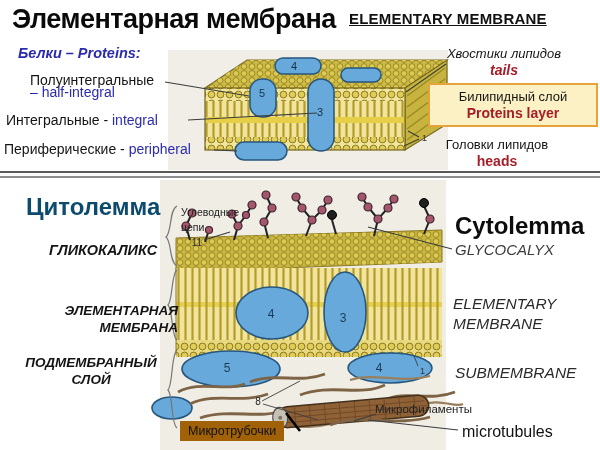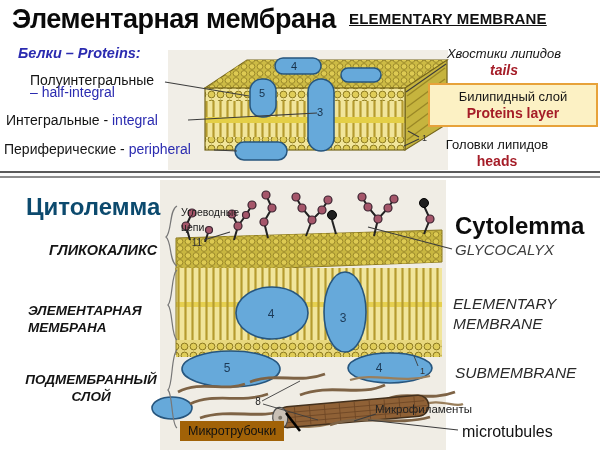--- a/index.html
+++ b/index.html
@@ -19,23 +19,23 @@
   .heads-blk{left:418px;top:136px;width:158px;text-align:center;font-size:13px;line-height:17px;}
   .dkred{color:#a51d28;font-weight:bold;font-size:14px;}
   .bilipid-box{left:428px;top:83px;width:136px;text-align:center;font-size:13px;line-height:17px;
                background:#fcf1c4;border:2.5px solid #e7a23a;padding:3px 15px;}
   .divider{position:absolute;left:0;top:171px;width:600px;height:3px;background:#fafafa;
            border-top:2px solid #595959;border-bottom:2px solid #8c8c8c;z-index:1;}
   .cyt-ru{left:26px;top:193px;font-size:24px;font-weight:bold;color:#0c4a6e;}
   .cyt-en{left:455px;top:212px;font-size:24px;font-weight:bold;color:#0c0c0c;}
   .gly-ru{left:49px;top:242px;font-size:14.5px;font-weight:bold;font-style:italic;}
   .gly-en{left:455px;top:241px;font-size:15px;font-style:italic;color:#3c3c3c;}
-  .elem-ru{left:28px;top:302px;width:150px;text-align:left;font-size:13.5px;font-weight:bold;font-style:italic;line-height:17px;}
+  .elem-ru{left:28px;top:302px;width:150px;text-align:right;font-size:13.5px;font-weight:bold;font-style:italic;line-height:17px;}
   .elem-en{left:453px;top:294px;font-size:15.5px;font-style:italic;color:#2a2a2a;line-height:20px;}
-  .sub-ru{left:0px;top:371px;width:182px;text-align:center;font-size:13.5px;font-weight:bold;font-style:italic;line-height:17px;}
+  .sub-ru{left:0px;top:354px;width:182px;text-align:center;font-size:13.5px;font-weight:bold;font-style:italic;line-height:17px;}
   .sub-en{left:455px;top:363px;font-size:15.5px;font-style:italic;color:#2a2a2a;line-height:20px;}
   .ugl{left:181px;top:205px;font-size:10.5px;line-height:15px;color:#222;}
   .mf-ru{left:375px;top:403px;font-size:11.5px;color:#222;}
   .mt-en{left:462px;top:423px;font-size:16px;color:#111;}
   .mt-ru{left:180px;top:421px;background:#a16207;padding:3px 8px;font-size:12.5px;color:#111;}
   .num{font-family:"Liberation Sans",sans-serif;}
 </style>
 </head>
 <body>
 

